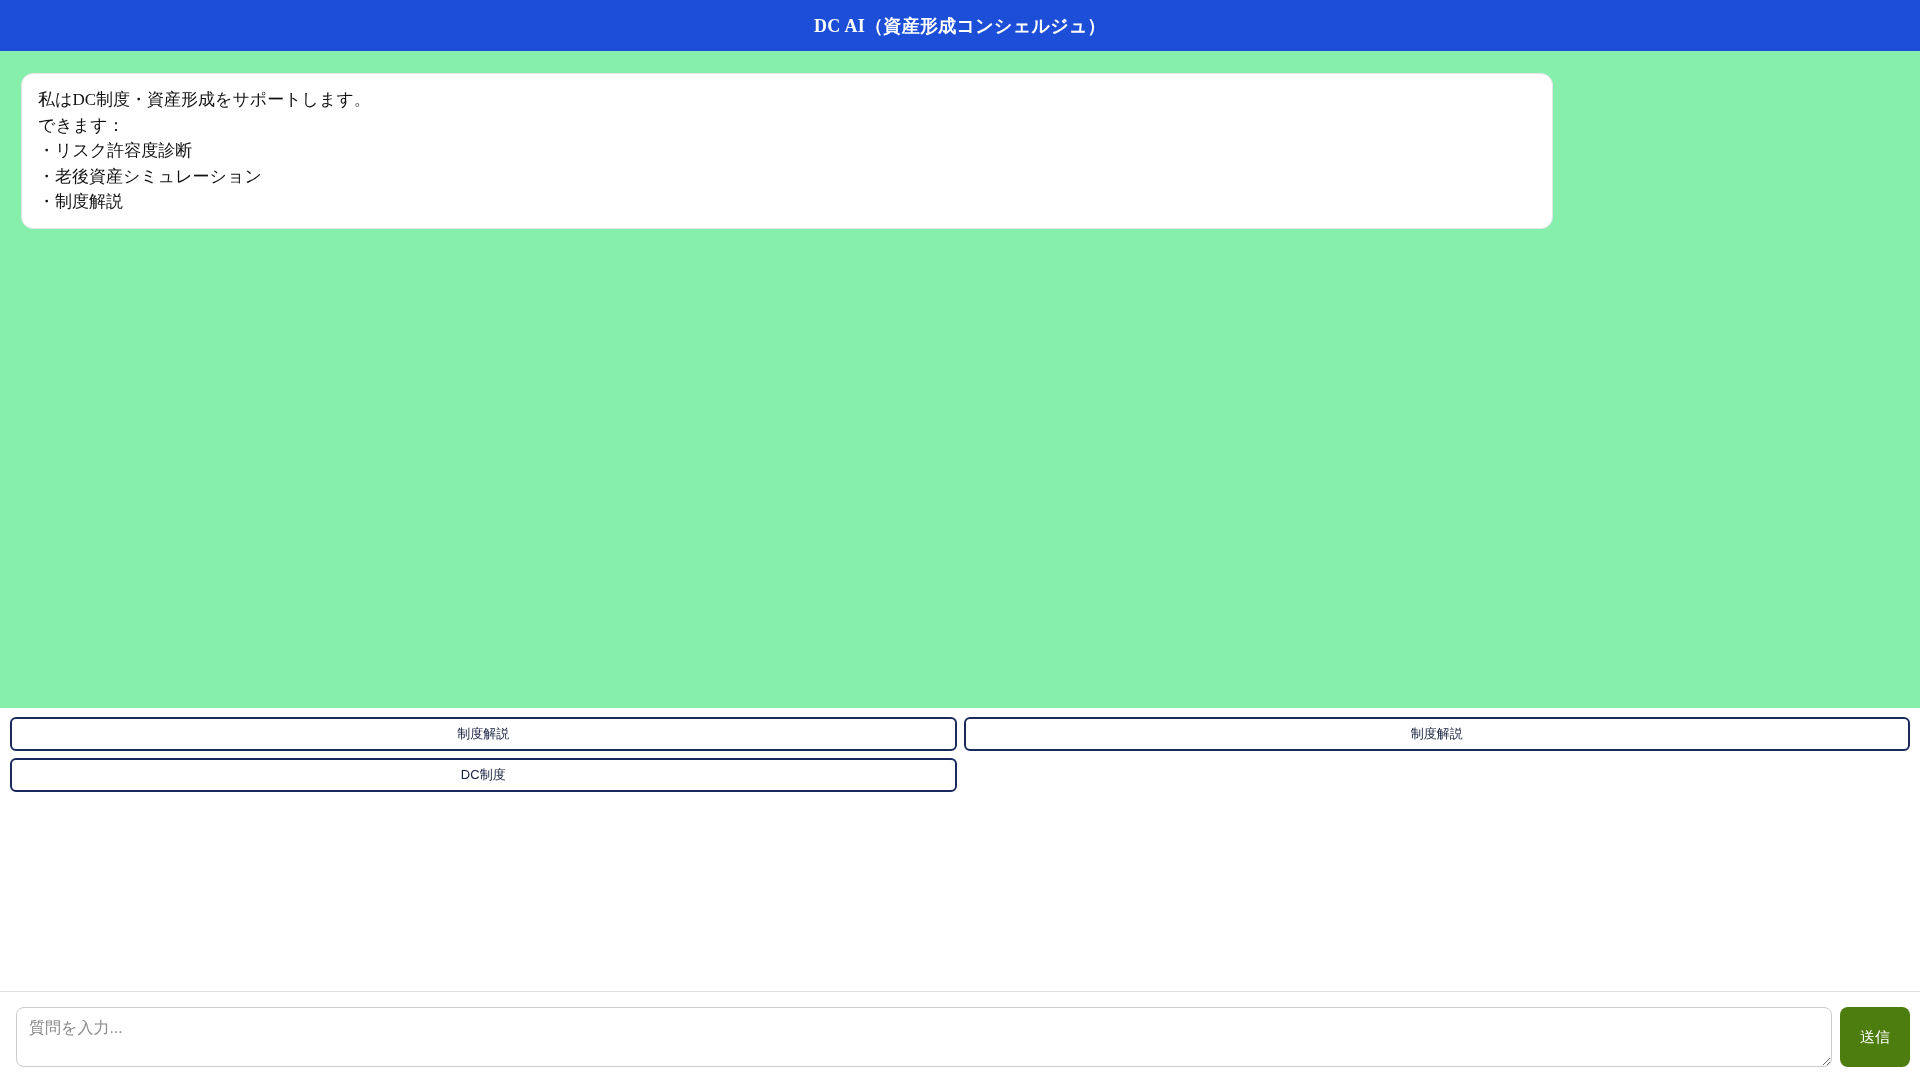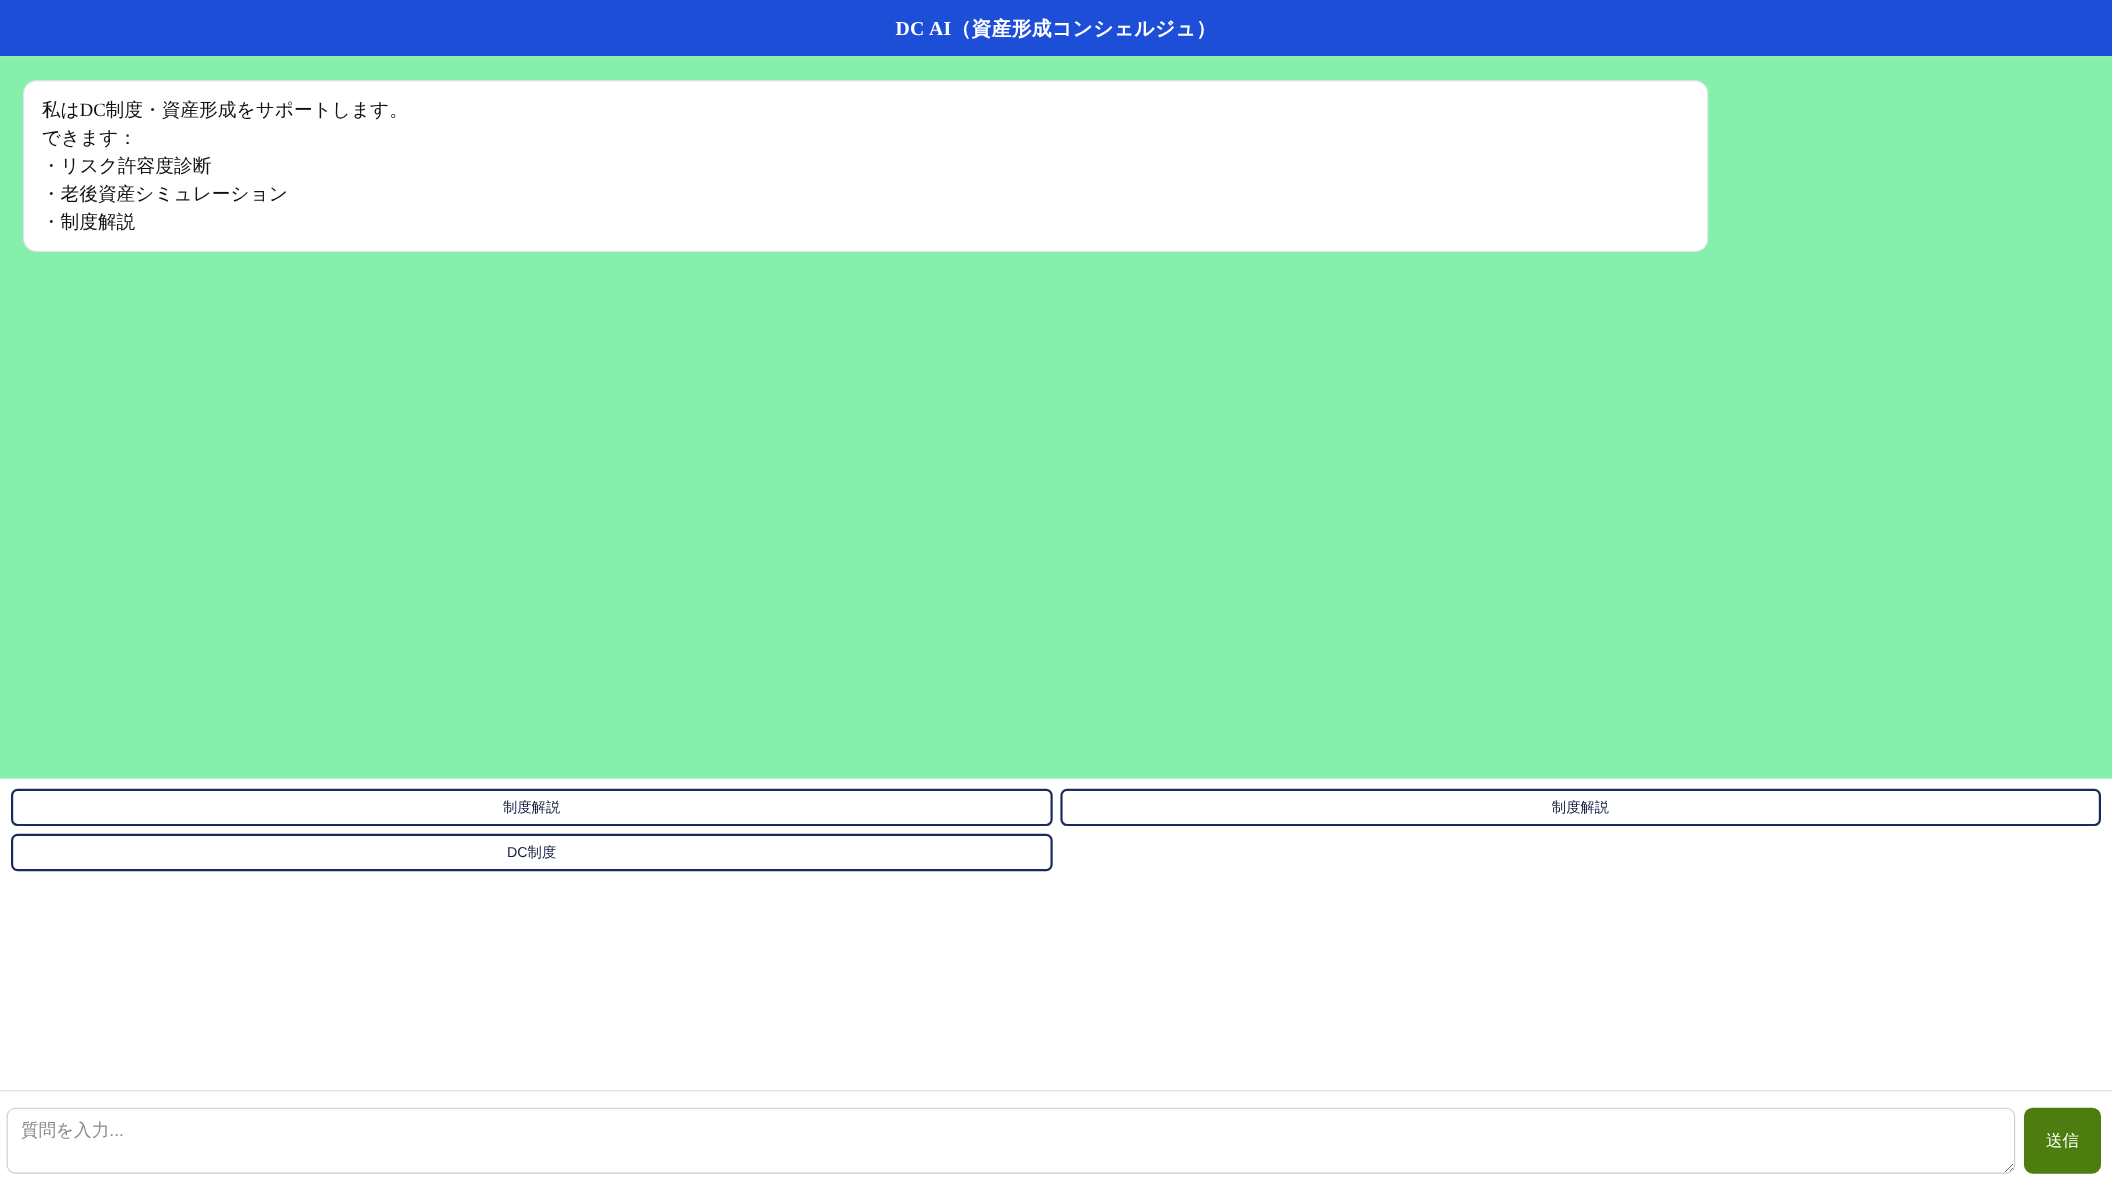--- a/index.html
+++ b/index.html
@@ -71,21 +71,21 @@
     justify-content: center;
   }
 
   .flex-spacer { flex: 1 1 auto; background: #ffffff; }
 
   
   .composer {
     flex: 0 0 auto;
     background: #ffffff;
     border-top: 1px solid #dddddd;
-    padding: 15px 10px 13px 6px;
+    padding: 15px 10px 13px 16px;
     display: flex;
     align-items: stretch;
     gap: 8px;
   }
   .question-input {
     flex: 1 1 auto;
     height: 60px;
     border: 1px solid #cccccc;
     border-radius: 8px;
     padding: 10px 12px;

